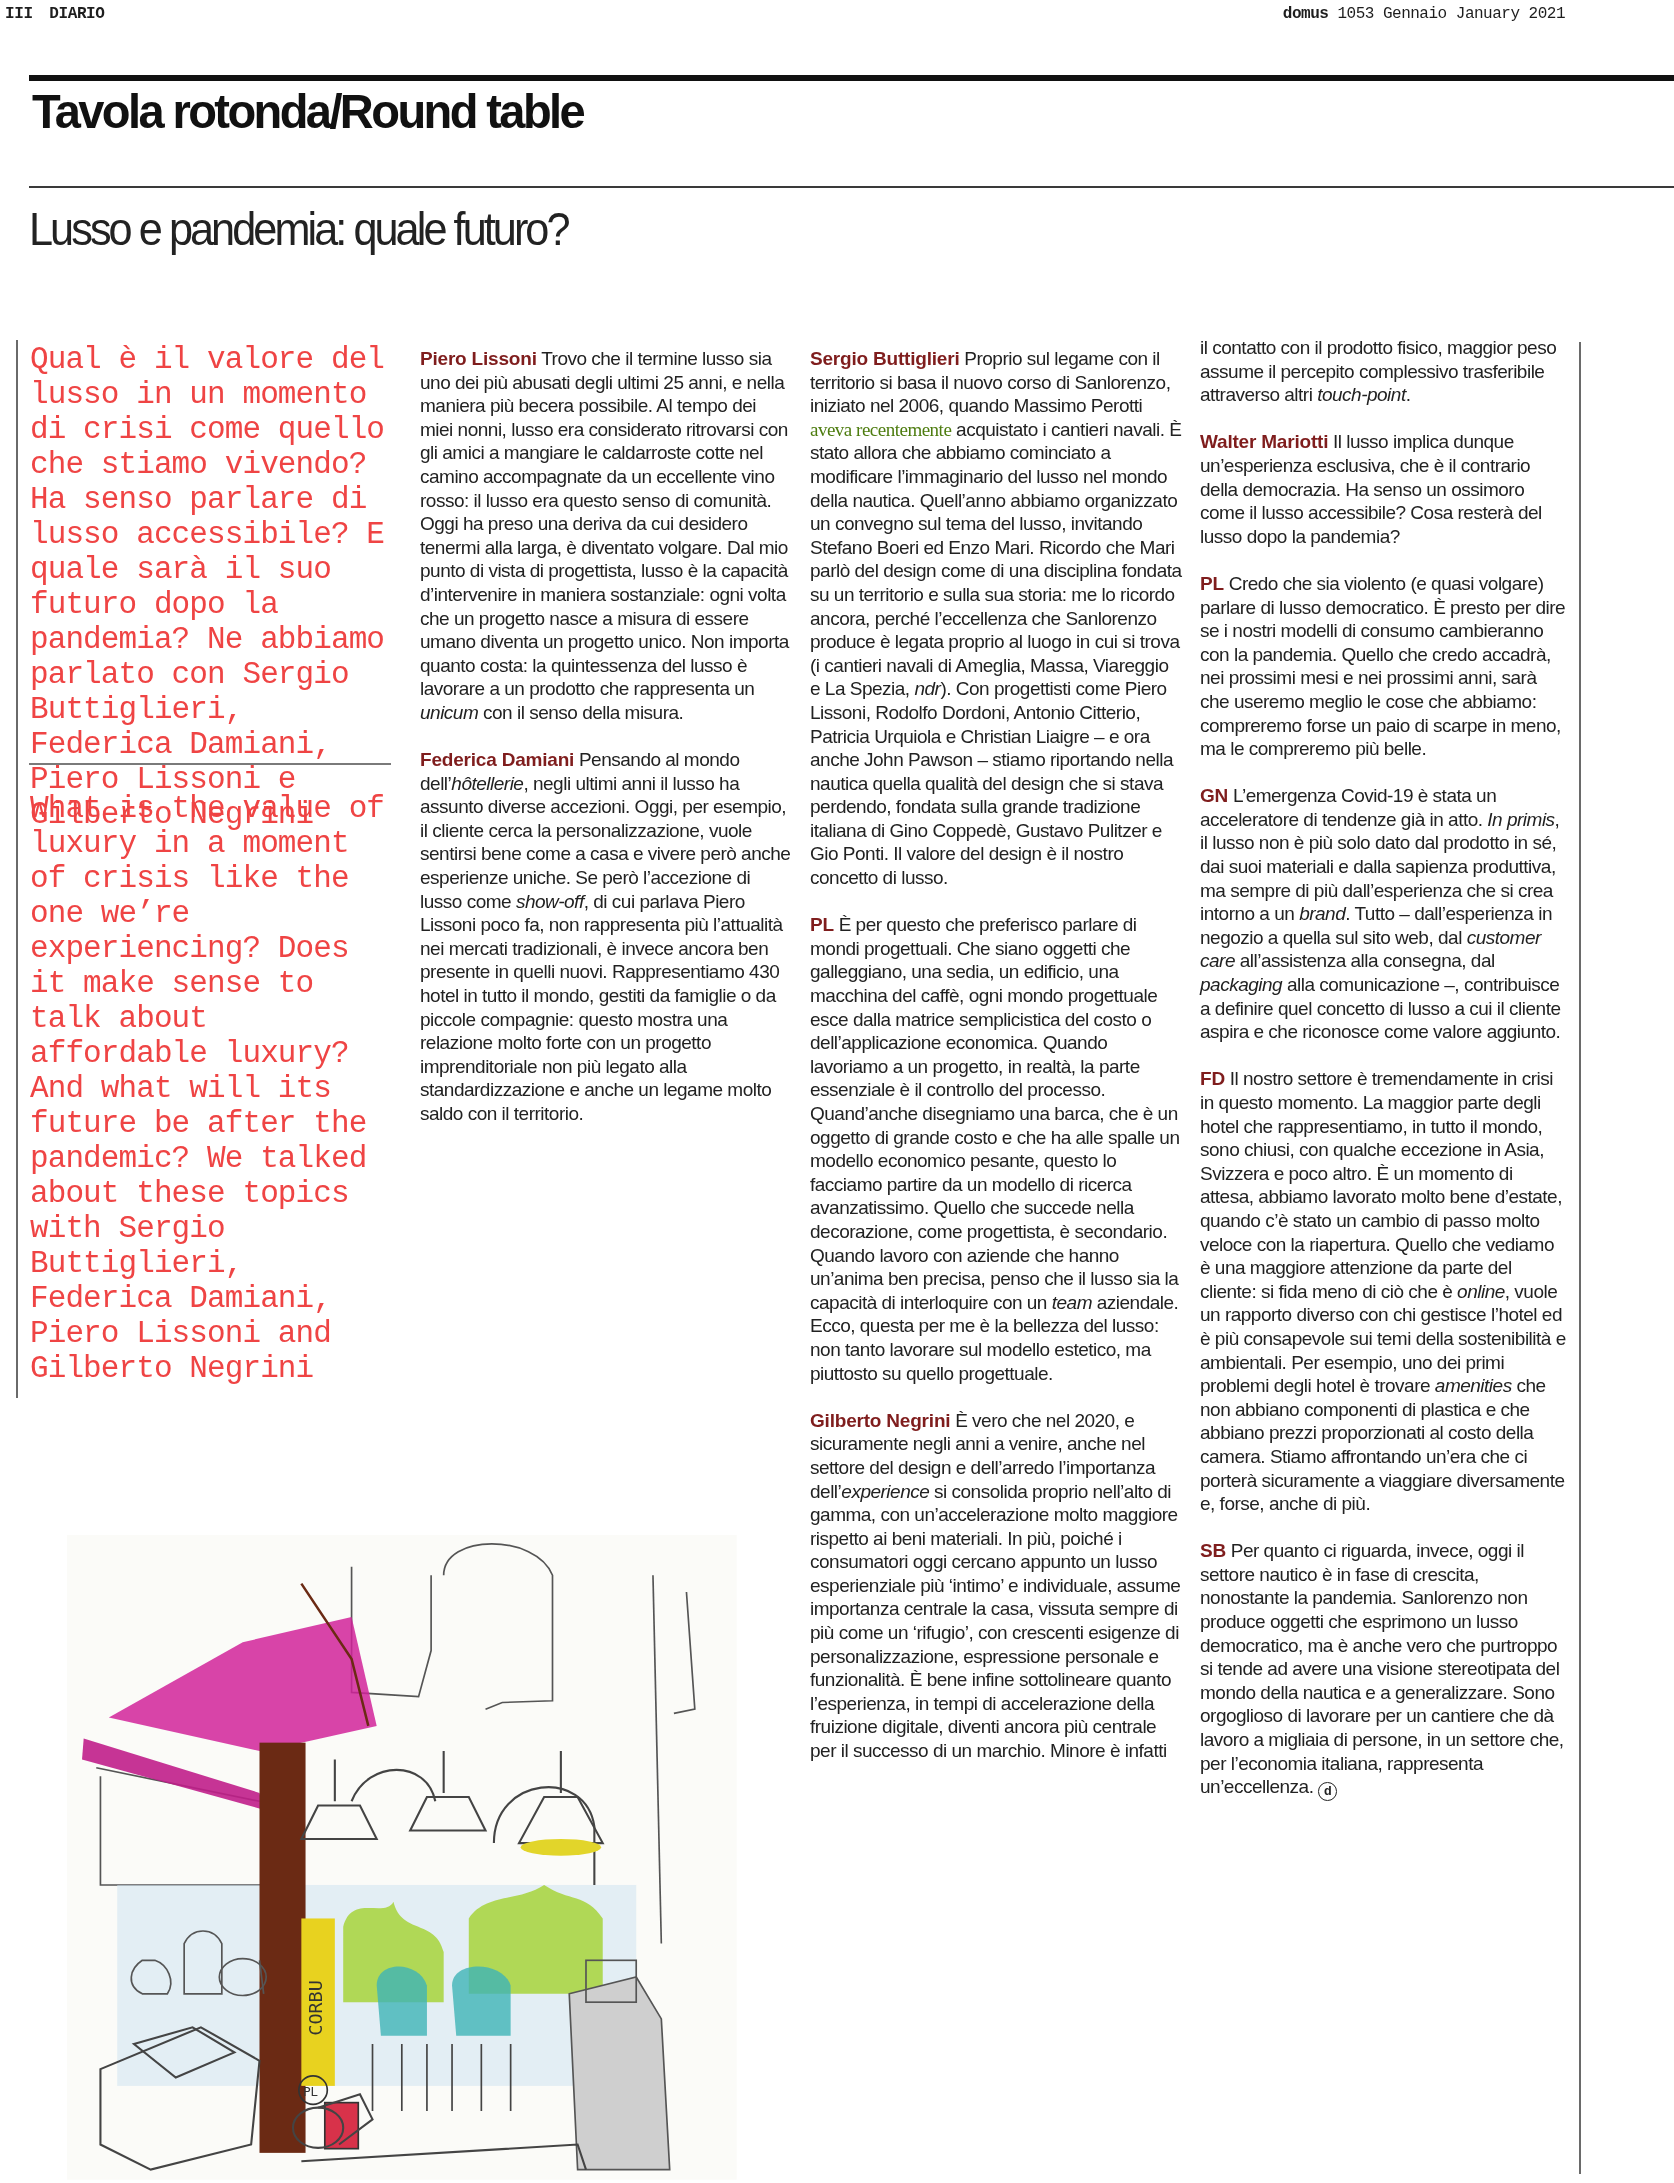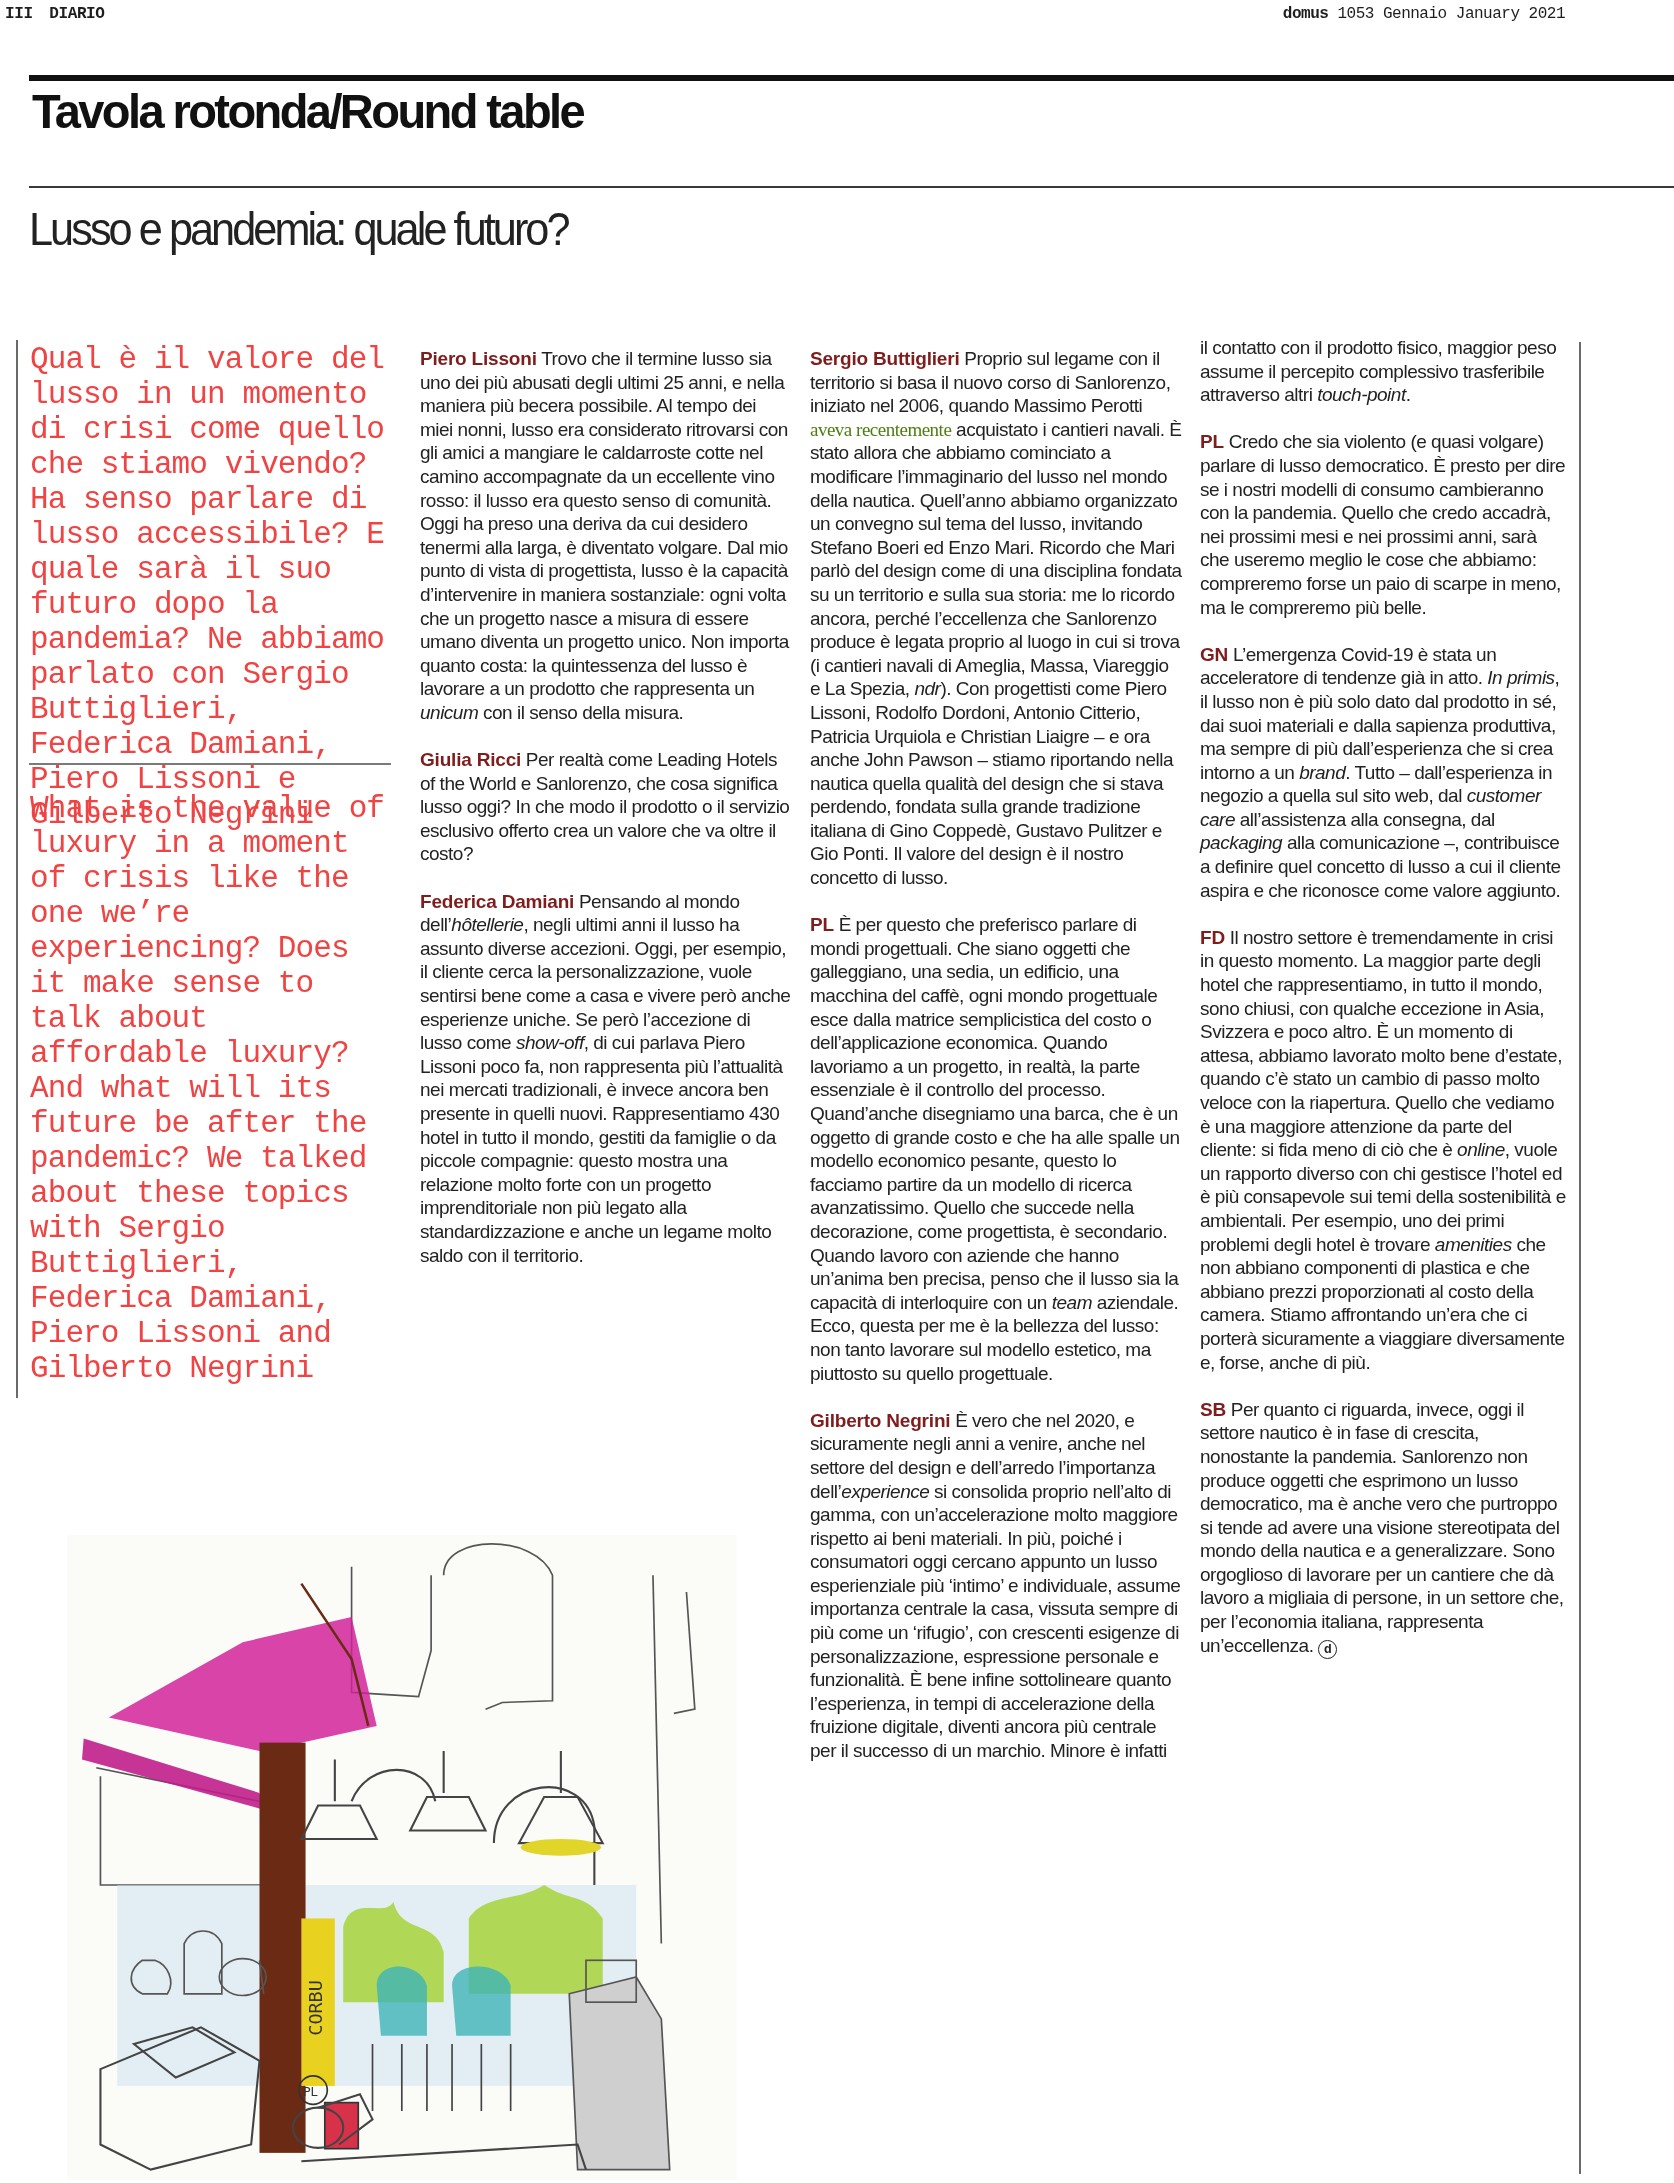--- a/index.html
+++ b/index.html
@@ -55,30 +55,30 @@
 
 <div class="vrule-left"></div>
 <div class="vrule-right"></div>
 
 <div class="intro intro-it">Qual è il valore del lusso in un momento di crisi come quello che stiamo vivendo? Ha senso parlare di lusso accessibile? E quale sarà il suo futuro dopo la pandemia? Ne abbiamo parlato con Sergio Buttiglieri, Federica Damiani, Piero Lissoni e Gilberto Negrini</div>
 <div class="intro-divider"></div>
 <div class="intro intro-en">What is the value of luxury in a moment of crisis like the one we’re experiencing? Does it make sense to talk about affordable luxury? And what will its future be after the pandemic? We talked about these topics with Sergio Buttiglieri, Federica Damiani, Piero Lissoni and Gilberto Negrini</div>
 
 <div class="col col2">
     <p><b>Piero Lissoni</b><span> Trovo che il termine lusso sia uno dei più abusati degli ultimi 25 anni, e nella maniera più becera possibile. Al tempo dei miei nonni, lusso era considerato ritrovarsi con gli amici a mangiare le caldarroste cotte nel camino accompagnate da un eccellente vino rosso: il lusso era questo senso di comunità. Oggi ha preso una deriva da cui desidero tenermi alla larga, è diventato volgare. Dal mio punto di vista di progettista, lusso è la capacità d’intervenire in maniera sostanziale: ogni volta che un progetto nasce a misura di essere umano diventa un progetto unico. Non importa quanto costa: la quintessenza del lusso è lavorare a un prodotto che rappresenta un </span><i>unicum</i><span> con il senso della misura.</span></p>
-    <p><b>Giulia Ricci</b><span> Per realtà come Leading Hotels of the World e Sanlorenzo, che cosa significa lusso oggi? In che modo il prodotto o il servizio esclusivo offerto crea un valore che va oltre il costo?</span></p>
     <p><b>Federica Damiani</b><span> Pensando al mondo dell’</span><i>hôtellerie</i><span>, negli ultimi anni il lusso ha assunto diverse accezioni. Oggi, per esempio, il cliente cerca la personalizzazione, vuole sentirsi bene come a casa e vivere però anche esperienze uniche. Se però l’accezione di lusso come </span><i>show-off</i><span>, di cui parlava Piero Lissoni poco fa, non rappresenta più l’attualità nei mercati tradizionali, è invece ancora ben presente in quelli nuovi. Rappresentiamo 430 hotel in tutto il mondo, gestiti da famiglie o da piccole compagnie: questo mostra una relazione molto forte con un progetto imprenditoriale non più legato alla standardizzazione e anche un legame molto saldo con il territorio.</span></p>
   </div>
 <div class="col col3">
     <p><b>Sergio Buttiglieri</b><span> Proprio sul legame con il territorio si basa il nuovo corso di Sanlorenzo, iniziato nel 2006, quando Massimo Perotti </span><span class="hl">aveva recentemente</span><span> acquistato i cantieri navali. È stato allora che abbiamo cominciato a modificare l’immaginario del lusso nel mondo della nautica. Quell’anno abbiamo organizzato un convegno sul tema del lusso, invitando Stefano Boeri ed Enzo Mari. Ricordo che Mari parlò del design come di una disciplina fondata su un territorio e sulla sua storia: me lo ricordo ancora, perché l’eccellenza che Sanlorenzo produce è legata proprio al luogo in cui si trova (i cantieri navali di Ameglia, Massa, Viareggio e La Spezia, </span><i>ndr</i><span>). Con progettisti come Piero Lissoni, Rodolfo Dordoni, Antonio Citterio, Patricia Urquiola e Christian Liaigre – e ora anche John Pawson – stiamo riportando nella nautica quella qualità del design che si stava perdendo, fondata sulla grande tradizione italiana di Gino Coppedè, Gustavo Pulitzer e Gio Ponti. Il valore del design è il nostro concetto di lusso.</span></p>
     <p><b>PL</b><span> È per questo che preferisco parlare di mondi progettuali. Che siano oggetti che galleggiano, una sedia, un edificio, una macchina del caffè, ogni mondo progettuale esce dalla matrice semplicistica del costo o dell’applicazione economica. Quando lavoriamo a un progetto, in realtà, la parte essenziale è il controllo del processo. Quand’anche disegniamo una barca, che è un oggetto di grande costo e che ha alle spalle un modello economico pesante, questo lo facciamo partire da un modello di ricerca avanzatissimo. Quello che succede nella decorazione, come progettista, è secondario. Quando lavoro con aziende che hanno un’anima ben precisa, penso che il lusso sia la capacità di interloquire con un </span><i>team</i><span> aziendale. Ecco, questa per me è la bellezza del lusso: non tanto lavorare sul modello estetico, ma piuttosto su quello progettuale.</span></p>
     <p><b>Gilberto Negrini</b><span> È vero che nel 2020, e sicuramente negli anni a venire, anche nel settore del design e dell’arredo l’importanza dell’</span><i>experience</i><span> si consolida proprio nell’alto di gamma, con un’accelerazione molto maggiore rispetto ai beni materiali. In più, poiché i consumatori oggi cercano appunto un lusso esperienziale più ‘intimo’ e individuale, assume importanza centrale la casa, vissuta sempre di più come un ‘rifugio’, con crescenti esigenze di personalizzazione, espressione personale e funzionalità. È bene infine sottolineare quanto l’esperienza, in tempi di accelerazione della fruizione digitale, diventi ancora più centrale per il successo di un marchio. Minore è infatti</span></p>
   </div>
 <div class="col col4">
     <p><span>il contatto con il prodotto fisico, maggior peso assume il percepito complessivo trasferibile attraverso altri </span><i>touch-point</i><span>.</span></p>
+    <p><b>Walter Mariotti</b><span> Il lusso implica dunque un’esperienza esclusiva, che è il contrario della democrazia. Ha senso un ossimoro come il lusso accessibile? Cosa resterà del lusso dopo la pandemia?</span></p>
     <p><b>PL</b><span> Credo che sia violento (e quasi volgare) parlare di lusso democratico. È presto per dire se i nostri modelli di consumo cambieranno con la pandemia. Quello che credo accadrà, nei prossimi mesi e nei prossimi anni, sarà che useremo meglio le cose che abbiamo: compreremo forse un paio di scarpe in meno, ma le compreremo più belle.</span></p>
     <p><b>GN</b><span> L’emergenza Covid-19 è stata un acceleratore di tendenze già in atto. </span><i>In primis</i><span>, il lusso non è più solo dato dal prodotto in sé, dai suoi materiali e dalla sapienza produttiva, ma sempre di più dall’esperienza che si crea intorno a un </span><i>brand</i><span>. Tutto – dall’esperienza in negozio a quella sul sito web, dal </span><i>customer care</i><span> all’assistenza alla consegna, dal </span><i>packaging</i><span> alla comunicazione –, contribuisce a definire quel concetto di lusso a cui il cliente aspira e che riconosce come valore aggiunto.</span></p>
     <p><b>FD</b><span> Il nostro settore è tremendamente in crisi in questo momento. La maggior parte degli hotel che rappresentiamo, in tutto il mondo, sono chiusi, con qualche eccezione in Asia, Svizzera e poco altro. È un momento di attesa, abbiamo lavorato molto bene d’estate, quando c’è stato un cambio di passo molto veloce con la riapertura. Quello che vediamo è una maggiore attenzione da parte del cliente: si fida meno di ciò che è </span><i>online</i><span>, vuole un rapporto diverso con chi gestisce l’hotel ed è più consapevole sui temi della sostenibilità e ambientali. Per esempio, uno dei primi problemi degli hotel è trovare </span><i>amenities</i><span> che non abbiano componenti di plastica e che abbiano prezzi  proporzionati al costo della camera. Stiamo affrontando un’era che ci porterà sicuramente a viaggiare diversamente e, forse, anche di più.</span></p>
     <p><b>SB</b><span> Per quanto ci riguarda, invece, oggi il settore nautico è in fase di crescita, nonostante la pandemia. Sanlorenzo non produce oggetti che esprimono un lusso democratico, ma è anche vero che purtroppo si tende ad avere una visione stereotipata del mondo della nautica e a generalizzare. Sono orgoglioso di lavorare per un cantiere che dà lavoro a migliaia di persone, in un settore che, per l’economia italiana, rappresenta un’eccellenza. </span><span class="endmark">d</span></p>
   </div>
 
 <svg class="illustration" viewBox="0 0 850 786" xmlns="http://www.w3.org/2000/svg">
   <rect x="20" y="12" width="800" height="770" fill="#fbfbf8"></rect>
   <g fill="none" stroke="#555" stroke-width="2">
     <path d="M360 50 L360 200 L440 205 L455 150 L455 60"></path>

